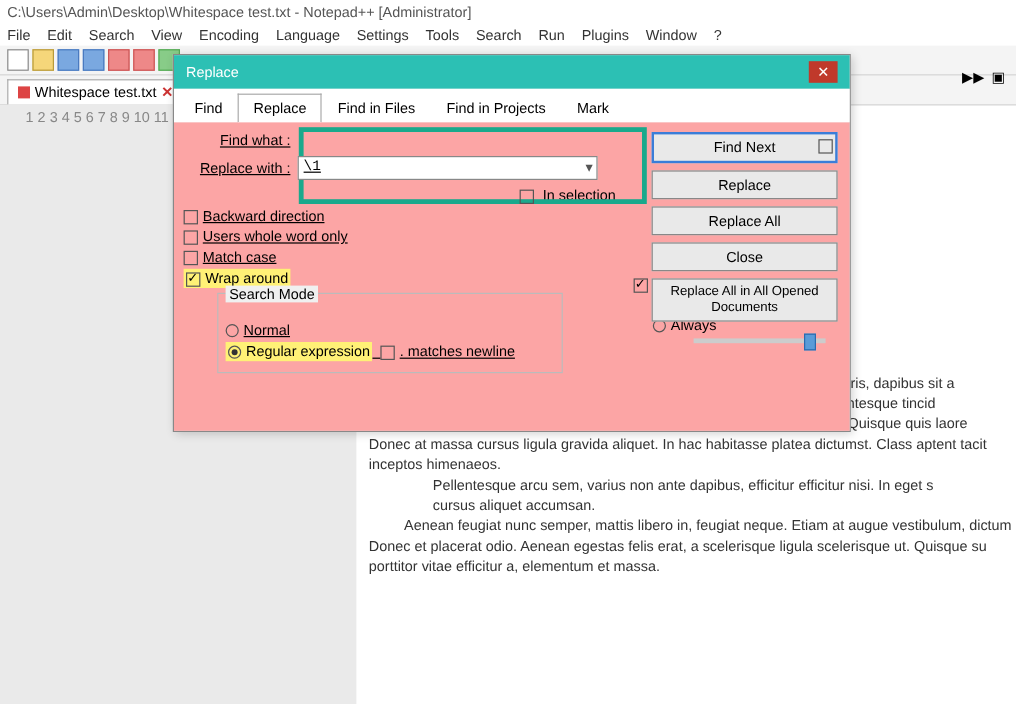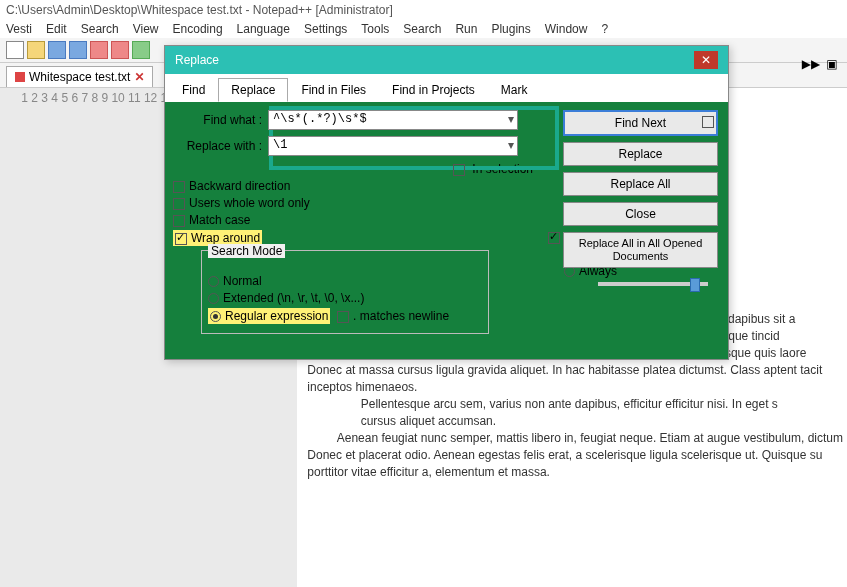--- a/index.html
+++ b/index.html
@@ -22,28 +22,28 @@
 .tabstrip { display: flex; background: #f4f4f4; padding: 3px 6px 0; border-bottom: 1px solid #ccc; align-items: center; gap: 3px; }
 .filetab { display: flex; align-items: center; gap: 4px; padding: 3px 8px; background: #fff; border: 1px solid #aaa; border-bottom: none; }
 .filetab .sq { width: 10px; height: 10px; background: #d44; }
 .closex { color:#c33; font-weight:bold;}
 
 .editor { flex: 1; display: flex; background: #fff; font-family: "Courier New", monospace; font-size: 13px; color: #333; overflow: hidden; }
 .gutter { background: #eaeaea; color: #888; text-align: right; padding: 2px 6px; line-height: 17px; }
 .text { flex: 1; padding: 2px 4px; line-height: 17px; white-space: pre; }
 .text .hl { background: #e6e8ff; display:inline; }
 
-.dialog { position: absolute; top: 45px; left: 164px; width: 565px; height: 315px; background: #f0f0f0; border: 1px solid #888; box-shadow: 2px 2px 8px rgba(0,0,0,0.2); display:flex; flex-direction:column;}
+.dialog { position: absolute; top: 45px; left: 144px; width: 565px; height: 315px; background: #f0f0f0; border: 1px solid #888; box-shadow: 2px 2px 8px rgba(0,0,0,0.2); display:flex; flex-direction:column;}
 .dlg-title { background: #2cc0b4; color: #fff; padding: 5px 10px; display: flex; justify-content: space-between; align-items: center; font-size:13px;}
 .dlg-close { background:#c0392b; color:#fff; width:24px; height:18px; text-align:center; line-height:18px;}
 
 .dlg-tabs { display:flex; background:#fff; padding: 4px 4px 0; align-items: flex-end;}
 .dlg-tab { padding: 4px 12px; border:1px solid transparent;}
 .dlg-tab.active { border:1px solid #aaa; border-bottom:1px solid #fff; background:#fff;}
-.dlg-body { flex:1; background:#15803d; padding:8px; position:relative;}
+.dlg-body { flex:1; background:#fca5a5; padding:8px; position:relative;text-decoration:underline;}
 
 .row { display:flex; align-items:center; margin-bottom:6px;}
 .row label { width:95px; text-align:right; padding-right:6px;}
 .combo { width:250px; height:20px; border:1px solid #888; background:#fff; padding:1px 16px 1px 4px; font-family:"Courier New",monospace; position:relative;}
 .combo::after{content:"▾"; position:absolute; right:3px; top:1px; color:#555; font-family:sans-serif;}
 .hlbox { border:4px solid #1aa98c; padding:4px; position:absolute; top:-4px; left:96px; width:290px; height:64px;}
 .buttons { position:absolute; right:10px; top:8px; width:155px; display:flex; flex-direction:column; gap:6px;}
 .btn { border:1px solid #888; background:#e9e9e9; padding:4px 0; text-align:center;}
 .btn.primary{ border:2px solid #3b7dd8;}
 .chkbox { width:12px; height:12px; border:1px solid #555; display:inline-block; margin-right:4px; vertical-align:middle; position:relative;}
@@ -59,21 +59,21 @@
 .slider::after{content:""; position:absolute; right:8px; top:-4px; width:8px; height:12px; background:#5a9bd8; border:1px solid #2a6bb0;}
 .tchk { position:absolute; right:10px; top:12px; }
 .rt-btns { position:absolute; right:6px; top:55px; display:flex; gap:3px;}
 </style>
 </head>
 <body>
 
 <div class="window">
   <div class="titlebar"><span>C:\Users\Admin\Desktop\Whitespace test.txt - Notepad++ [Administrator]</span></div>
   <div class="menubar">
-    <span>Vesti</span>
+    <span>File</span>
     <span>Edit</span>
     <span>Search</span>
     <span>View</span>
     <span>Encoding</span>
     <span>Language</span>
     <span>Settings</span>
     <span>Tools</span>
     <span>Search</span>
     <span>Run</span>
     <span>Plugins</span>
@@ -144,40 +144,38 @@
     <div class="dlg-tab active">Replace</div>
     <div class="dlg-tab">Find in Files</div>
     <div class="dlg-tab">Find in Projects</div>
     <div class="dlg-tab">Mark</div>
   </div>
   <div class="dlg-body">
     <div style="position:relative;">
       <div class="hlbox"></div>
       <div class="row">
         <label>Find what :</label>
-        <div class="combo">^\s*(.*?)\s*$</div>
       </div>
       <div class="row">
         <label>Replace with :</label>
         <div class="combo">\1</div>
       </div>
     </div>
     <div class="opt" style="margin-left:280px;">
       <span class="chkbox"></span>
       <span>In selection</span>
     </div>
     <div class="opt"><span class="chkbox"></span><span>Backward direction</span></div>
     <div class="opt"><span class="chkbox"></span><span>Users whole word only</span></div>
     <div class="opt"><span class="chkbox"></span><span>Match case</span></div>
     <div class="opt"><span class="yellow"><span class="chkbox checked"></span><span>Wrap around</span></span></div>
 
     <div class="grp" style="width:288px;margin-left:28px;">
       <span class="grp-title">Search Mode</span>
       <div class="opt"><span class="radio"></span><span>Normal</span></div>
-      <div class="opt"><span class="radio"></span><span>Extended (\n, \r, \t, \0, \x...)</span></div>
       <div class="opt"><span class="yellow"><span class="radio checked"></span><span>Regular expression</span></span>
         &nbsp;<span class="chkbox"></span><span>. matches newline</span></div>
     </div>
 
     <div class="transp">
       <div><span class="chkbox checked"></span><span>Transparency</span></div>
       <div class="opt" style="margin-left:16px;"><span class="radio checked"></span><span>On losing focus</span></div>
       <div class="opt" style="margin-left:16px;"><span class="radio"></span><span>Always</span></div>
       <div class="slider"></div>
     </div>

